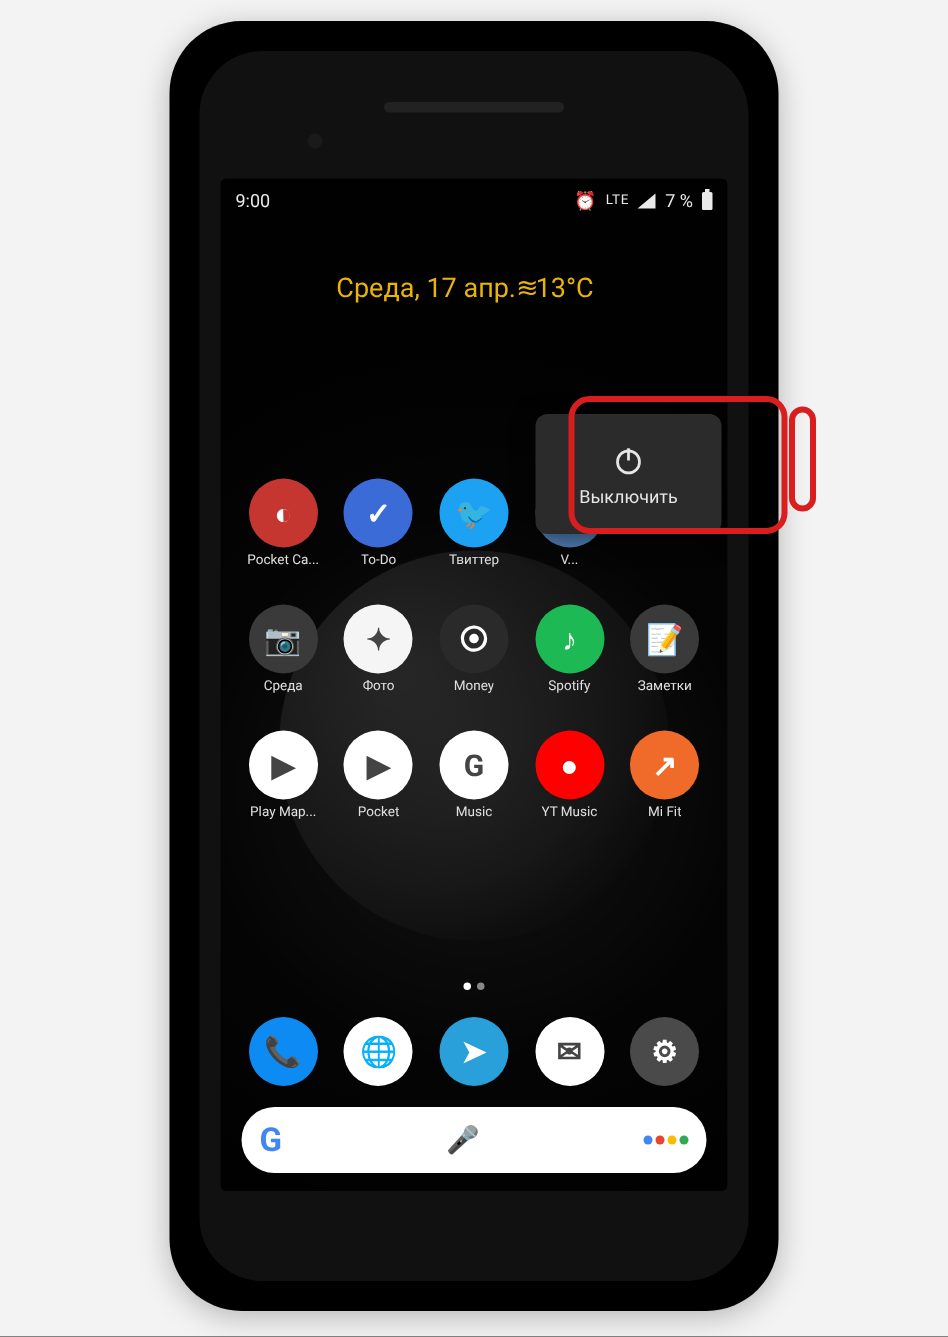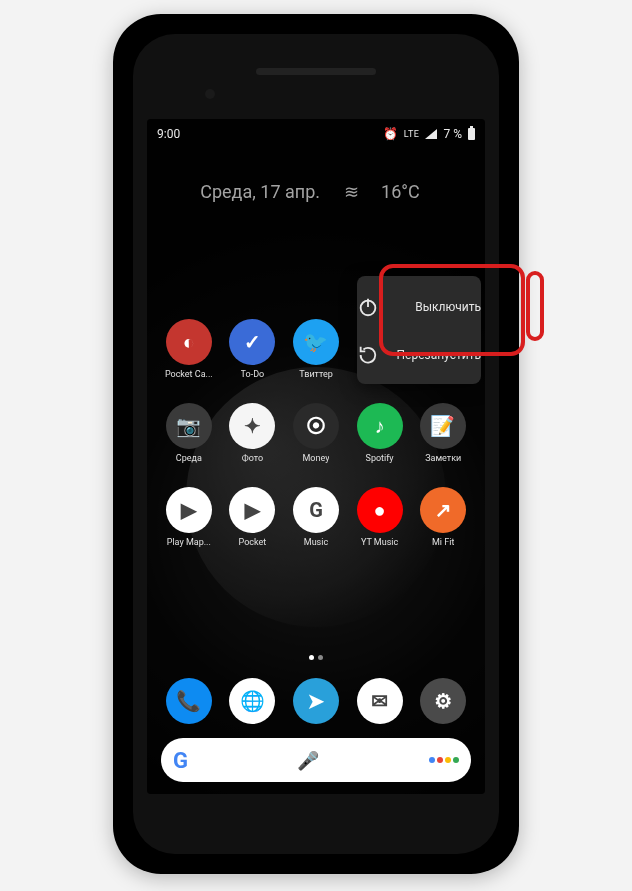--- a/index.html
+++ b/index.html
@@ -113,28 +113,28 @@
     border-style: solid;
     border-width: 0 0 10px 12px;
     border-color: transparent transparent #eaeaea transparent;
   }
 
   .date-widget {
     position: absolute;
     top: 62px;
     left: 0; right: 12px;
     text-align: center;
-    color: #a3a3a3;
+    color: #eab308;
     font-size: 18px;
     font-weight: 400;
     z-index: 10;
     display: flex;
     justify-content: center;
     align-items: center;
-    gap: 24px;
+    gap: 0;
   }
   .waves {
     display: inline-block;
     letter-spacing: -2px;
   }
 
   .apps {
     position: absolute;
     top: 200px;
     left: 10px;
@@ -232,23 +232,23 @@
     right: 4px;
     width: 124px;
     background: #2b2b2b;
     border-radius: 8px;
     padding: 6px 0;
     z-index: 20;
     box-shadow: 0 4px 16px rgba(0,0,0,0.5);
   }
   .power-item {
     display: flex;
-    flex-direction: row;
-    align-items: center;
-    justify-content: space-between;
+    flex-direction: column;
+    align-items: center;
+    justify-content: flex-start;
     gap: 6px;
     padding: 14px 0 12px;
     color: #e6e6e6;
     font-size: 12px;
   }
   .power-icon {
     width: 22px;
     height: 22px;
     display: flex;
     align-items: center;
@@ -298,21 +298,21 @@
           <span style="font-size:9px;letter-spacing:0.5px">LTE</span>
           <span class="sig"></span>
           <span>7 %</span>
           <span class="batt"></span>
         </div>
       </div>
 
       <div class="date-widget">
         <span>Среда, 17 апр.</span>
         <span class="waves">≋</span>
-        <span>16°C</span>
+        <span>13°C</span>
       </div>
 
       <div class="apps" id="app-grid">
           <div class="app">
             <div class="app-icon" style="background: rgb(196, 54, 47);">◐</div>
             <div class="app-label">Pocket Ca...</div>
           </div>
           <div class="app">
             <div class="app-icon" style="background: rgb(58, 107, 215);">✓</div>
             <div class="app-label">To-Do</div>
@@ -410,29 +410,20 @@
       <div class="power-menu">
         <div class="power-item">
           <span class="power-icon">
             <svg width="22" height="22" viewBox="0 0 24 24" stroke-width="2">
               <circle cx="12" cy="13" r="8"></circle>
               <line x1="12" y1="3" x2="12" y2="12"></line>
             </svg>
           </span>
           <span>Выключить</span>
         </div>
-        <div class="power-item">
-          <span class="power-icon">
-            <svg width="22" height="22" viewBox="0 0 24 24" stroke-width="2">
-              <path d="M4 12 a8 8 0 1 0 3 -6"></path>
-              <polyline points="4,3 4,8 9,8"></polyline>
-            </svg>
-          </span>
-          <span>Перезапустить</span>
-        </div>
       </div>
 
     </div>
   </div>
 
   <div class="highlight-box highlight-main"></div>
   <div class="highlight-box highlight-side"></div>
 </div>
 
 </body></html>

